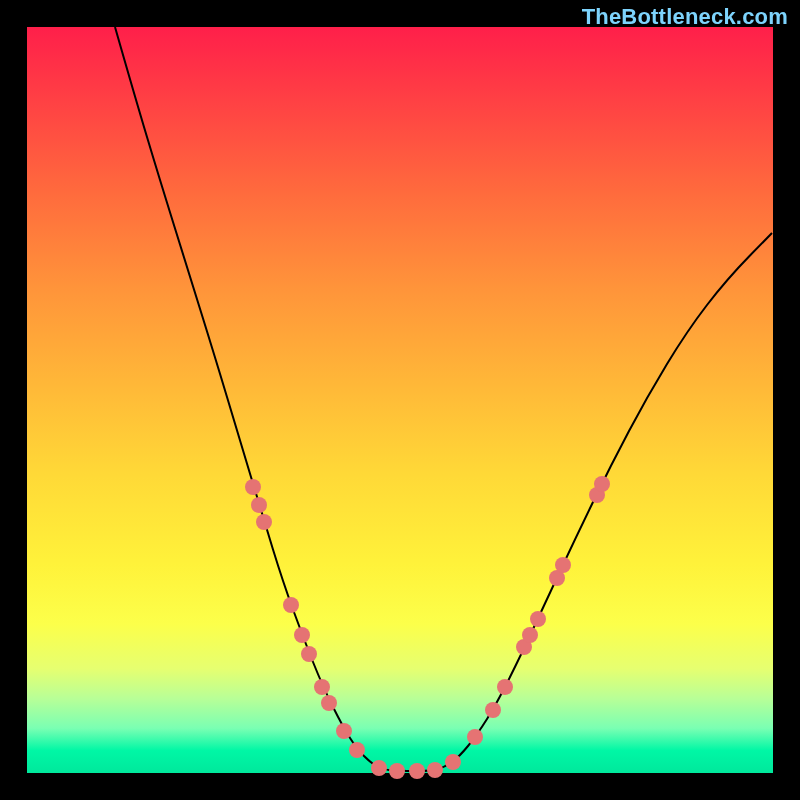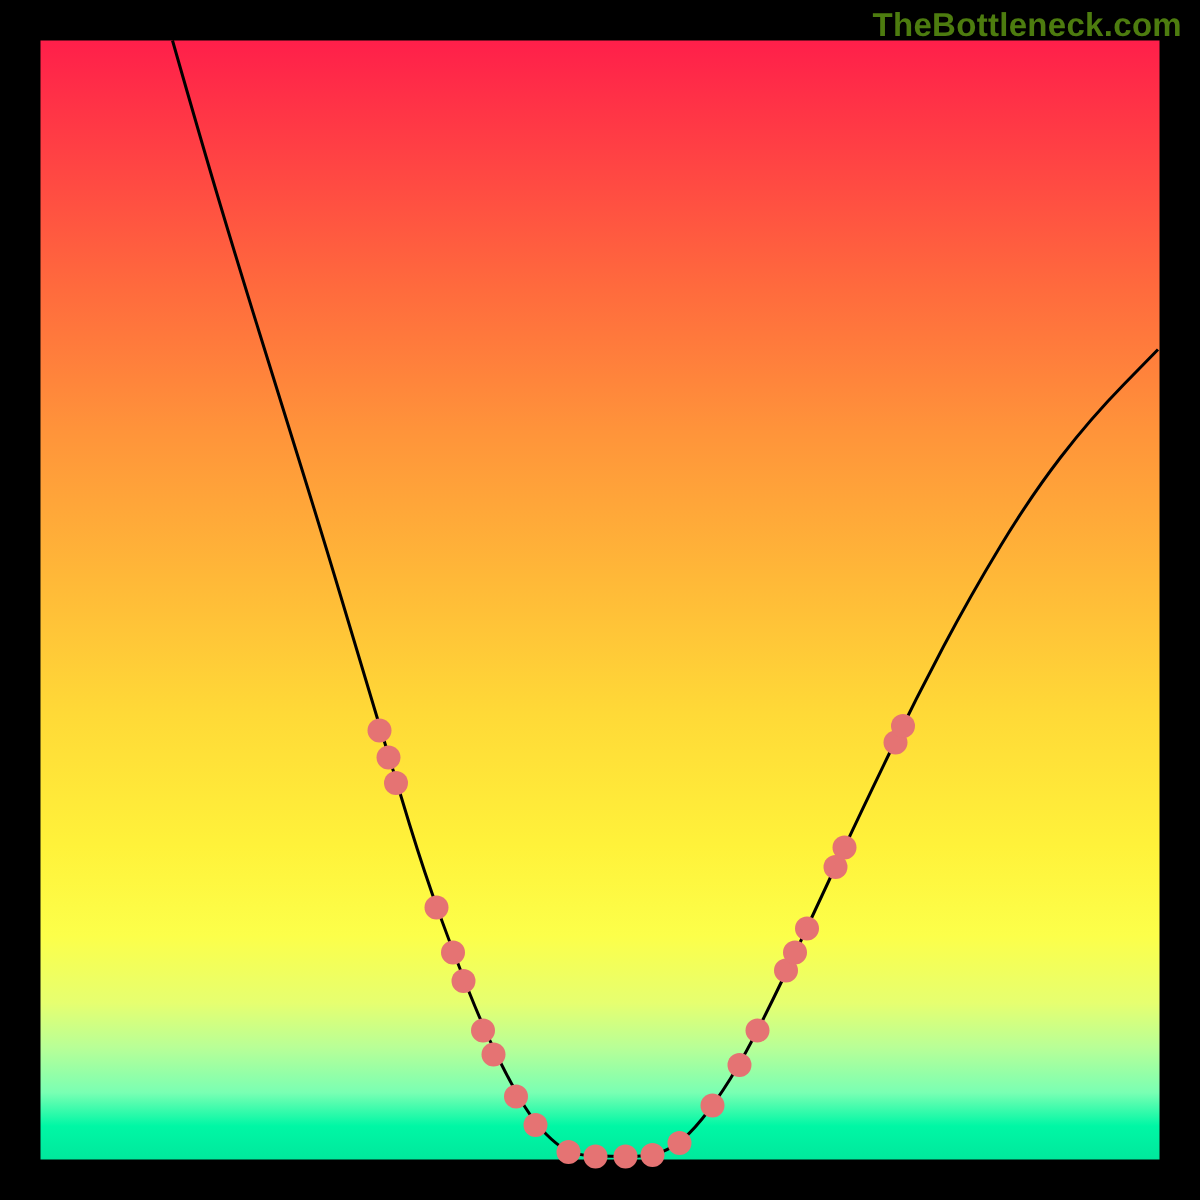--- a/index.html
+++ b/index.html
@@ -32,21 +32,21 @@
       #00e89c 100%
     );
   }
   .watermark {
     position: absolute;
     top: 4px;
     right: 12px;
     font-family: Arial, Helvetica, sans-serif;
     font-size: 22px;
     font-weight: 600;
-    color: #4d7c0f;
+    color: #7dd3fc;
     letter-spacing: 0.2px;
   }
   svg.plot {
     position: absolute;
     left: 27px;
     top: 27px;
     width: 746px;
     height: 746px;
     overflow: visible;
   }

